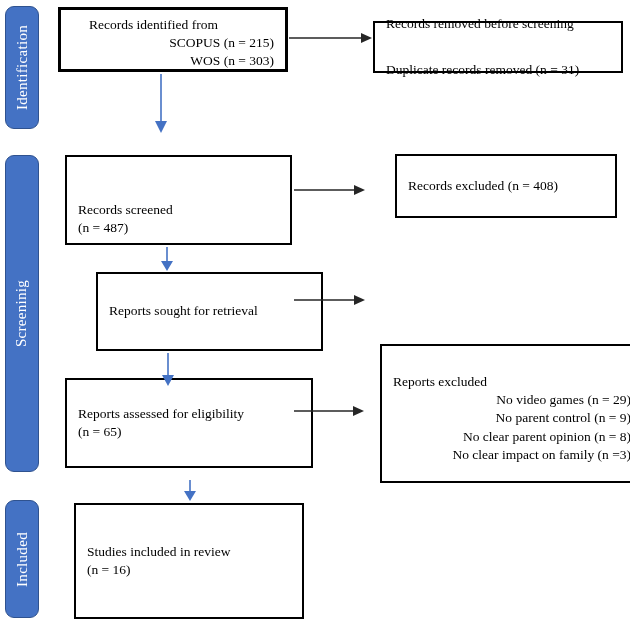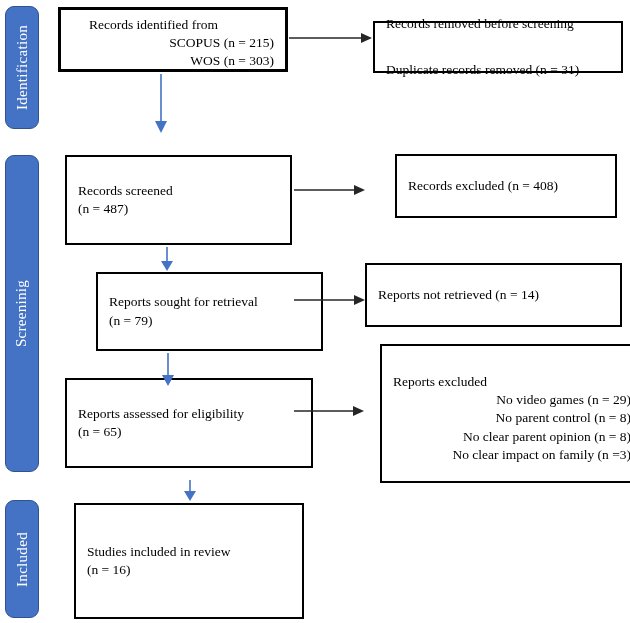--- a/index.html
+++ b/index.html
@@ -48,28 +48,27 @@
   <div class="tab" style="left:5px;top:500px;width:34px;height:118px;">
     <span class="vlabel">Included</span>
   </div>
 
   <div class="box thick top" style="left:58px;top:7px;width:230px;height:65px;">
     <div>Records identified from</div>
     <div class="indent">SCOPUS (n = 215)</div>
     <div class="indent">WOS (n = 303)</div>
   </div>
 
-  <div class="box" style="left:65px;top:155px;width:227px;height:90px;">
+  <div class="box" style="left:65px;top:155px;width:227px;height:90px;justify-content:flex-end;">
     <div>Records screened</div>
     <div>(n = 487)</div>
   </div>
 
   <div class="box" style="left:65px;top:272px;width:227px;height:79px;margin-left:31px;">
     <div>Reports sought for retrieval</div>
-    <div>(n = 79)</div>
   </div>
 
   <div class="box" style="left:65px;top:378px;width:248px;height:90px;">
     <div>Reports assessed for eligibility</div>
     <div>(n = 65)</div>
   </div>
 
   <div class="box" style="left:65px;top:503px;width:230px;height:116px;margin-left:9px;">
     <div>Studies included in review</div>
     <div>(n = 16)</div>
@@ -77,28 +76,25 @@
 
   <div class="box" style="left:373px;top:21px;width:250px;height:52px;gap:28px;">
     <div>Records removed before screening</div>
     <div>Duplicate records removed (n = 31)</div>
   </div>
 
   <div class="box" style="left:365px;top:154px;width:222px;height:64px;margin-left:30px;">
     <div>Records excluded (n = 408)</div>
   </div>
 
-  <div class="box" style="left:365px;top:263px;width:257px;height:64px;">
-    <div>Reports not retrieved (n = 14)</div>
-  </div>
 
   <div class="box" style="left:380px;top:344px;width:264px;height:139px;padding-top:16px;">
     <div>Reports excluded</div>
     <div class="indent">No video games (n = 29)</div>
-    <div class="indent">No parent control (n = 8)</div>
+    <div class="indent">No parent control (n = 9)</div>
     <div class="indent">No clear parent opinion (n = 8)</div>
     <div class="indent">No clear impact on family (n =3)</div>
   </div>
 
   <svg class="arrows" width="630" height="623" viewBox="0 0 630 623">
 
     <g>
       <line class="bl" x1="161" y1="74" x2="161" y2="121"></line>
       <polygon class="blh" points="155,121 167,121 161,133"></polygon>
     </g>

